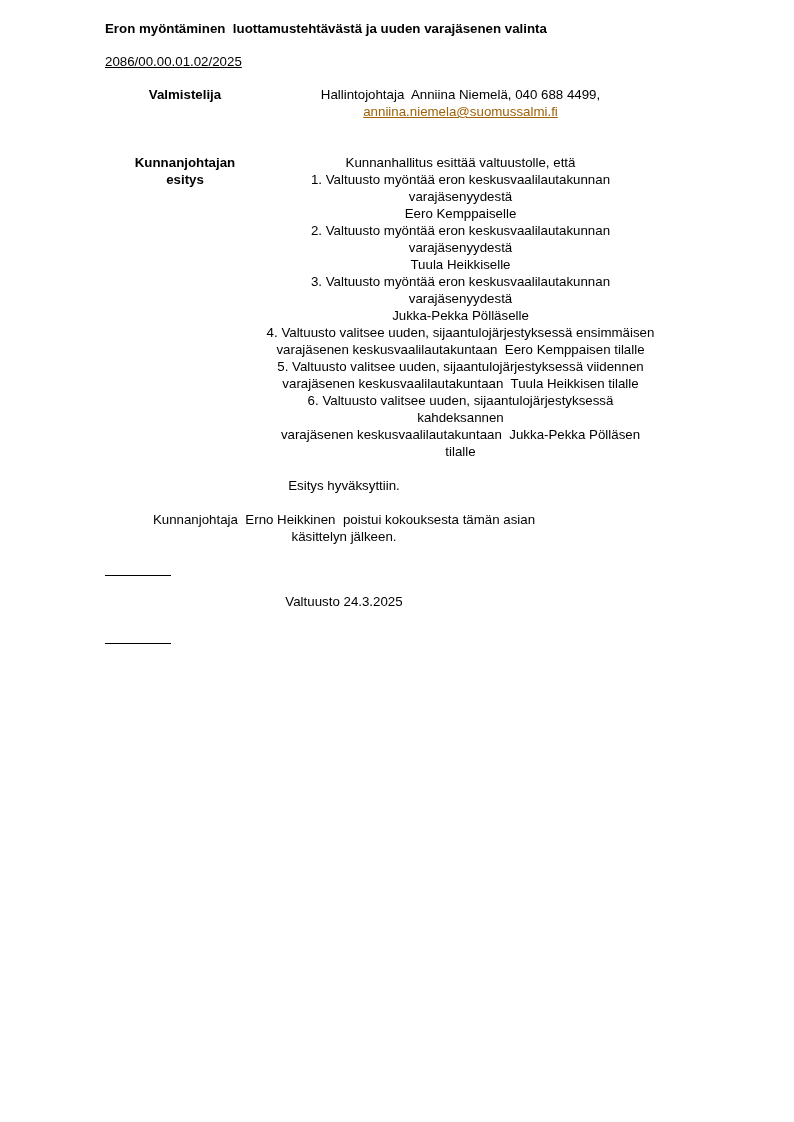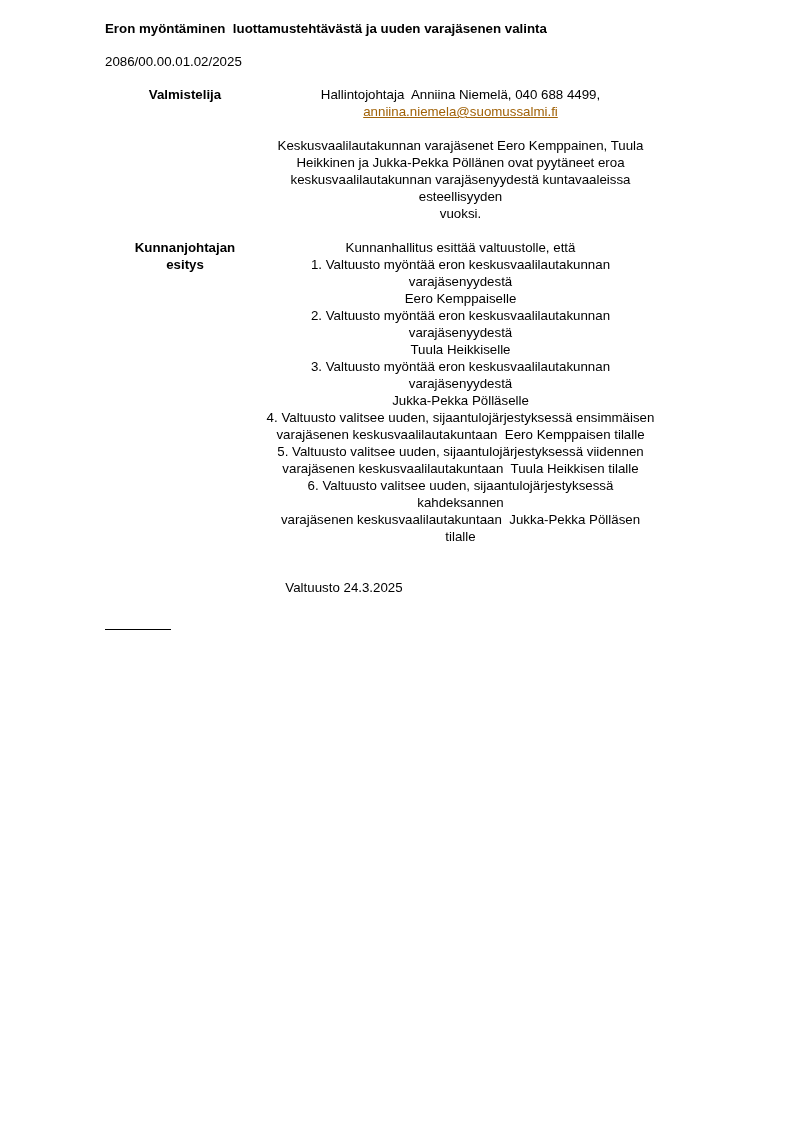--- a/index.html
+++ b/index.html
@@ -24,20 +24,21 @@
   .pre {
     white-space: pre-wrap;
   }
   .title {
     font-weight: bold;
     margin: 0 0 16px 0;
     width: 640px;
   }
   .meta-line {
     margin: 12px 0 16px 0;
+    text-decoration: underline;
   }
   .row {
     display: flex;
     margin: 0 0 17px 0;
     text-align: center;
   }
   .row-label {
     flex: 0 0 160px;
     width: 160px;
     font-weight: bold;
@@ -75,24 +76,20 @@
   <div class="meta-line pre">2086/00.00.01.02/2025</div>
 
 
   <div class="row">
     <div class="row-label pre">Valmistelija</div>
     <div class="row-content">
       <div class="block-gap">
         <span class="pre">Hallintojohtaja  Anniina Niemelä, 040 688 4499,</span><br>
         <a class="email-link" style="color: #a16207;">anniina.niemela@suomussalmi.fi</a>
       </div>
-      <div class="pre">Keskusvaalilautakunnan varajäsenet Eero Kemppainen, Tuula
-Heikkinen ja Jukka-Pekka Pöllänen ovat pyytäneet eroa
-keskusvaalilautakunnan varajäsenyydestä kuntavaaleissa esteellisyyden
-vuoksi.</div>
     </div>
   </div>
 
   <div class="row">
     <div class="row-label pre">Kunnanjohtajan
 esitys</div>
     <div class="row-content pre">Kunnanhallitus esittää valtuustolle, että
 1. Valtuusto myöntää eron keskusvaalilautakunnan  varajäsenyydestä
 Eero Kemppaiselle
 2. Valtuusto myöntää eron keskusvaalilautakunnan  varajäsenyydestä
@@ -101,20 +98,26 @@
 Jukka-Pekka Pölläselle
 4. Valtuusto valitsee uuden, sijaantulojärjestyksessä ensimmäisen
 varajäsenen keskusvaalilautakuntaan  Eero Kemppaisen tilalle
 5. Valtuusto valitsee uuden, sijaantulojärjestyksessä viidennen
 varajäsenen keskusvaalilautakuntaan  Tuula Heikkisen tilalle
 6. Valtuusto valitsee uuden, sijaantulojärjestyksessä kahdeksannen
 varajäsenen keskusvaalilautakuntaan  Jukka-Pekka Pölläsen tilalle</div>
   </div>
 
   <div class="row">
+    <div class="row-content">
+      <div class="block-gap pre">Esitys hyväksyttiin.</div>
+      <div class="pre">Kunnanjohtaja  Erno Heikkinen  poistui kokouksesta tämän asian
+käsittelyn jälkeen.</div>
+      <div class="sep-line sep-paatos"></div>
+    </div>
   </div>
 
   <div class="row">
     <div class="row-content">
       <div class="pre">Valtuusto 24.3.2025</div>
       <div class="sep-line sep-toimeksi"></div>
     </div>
   </div>
 
 </div>

